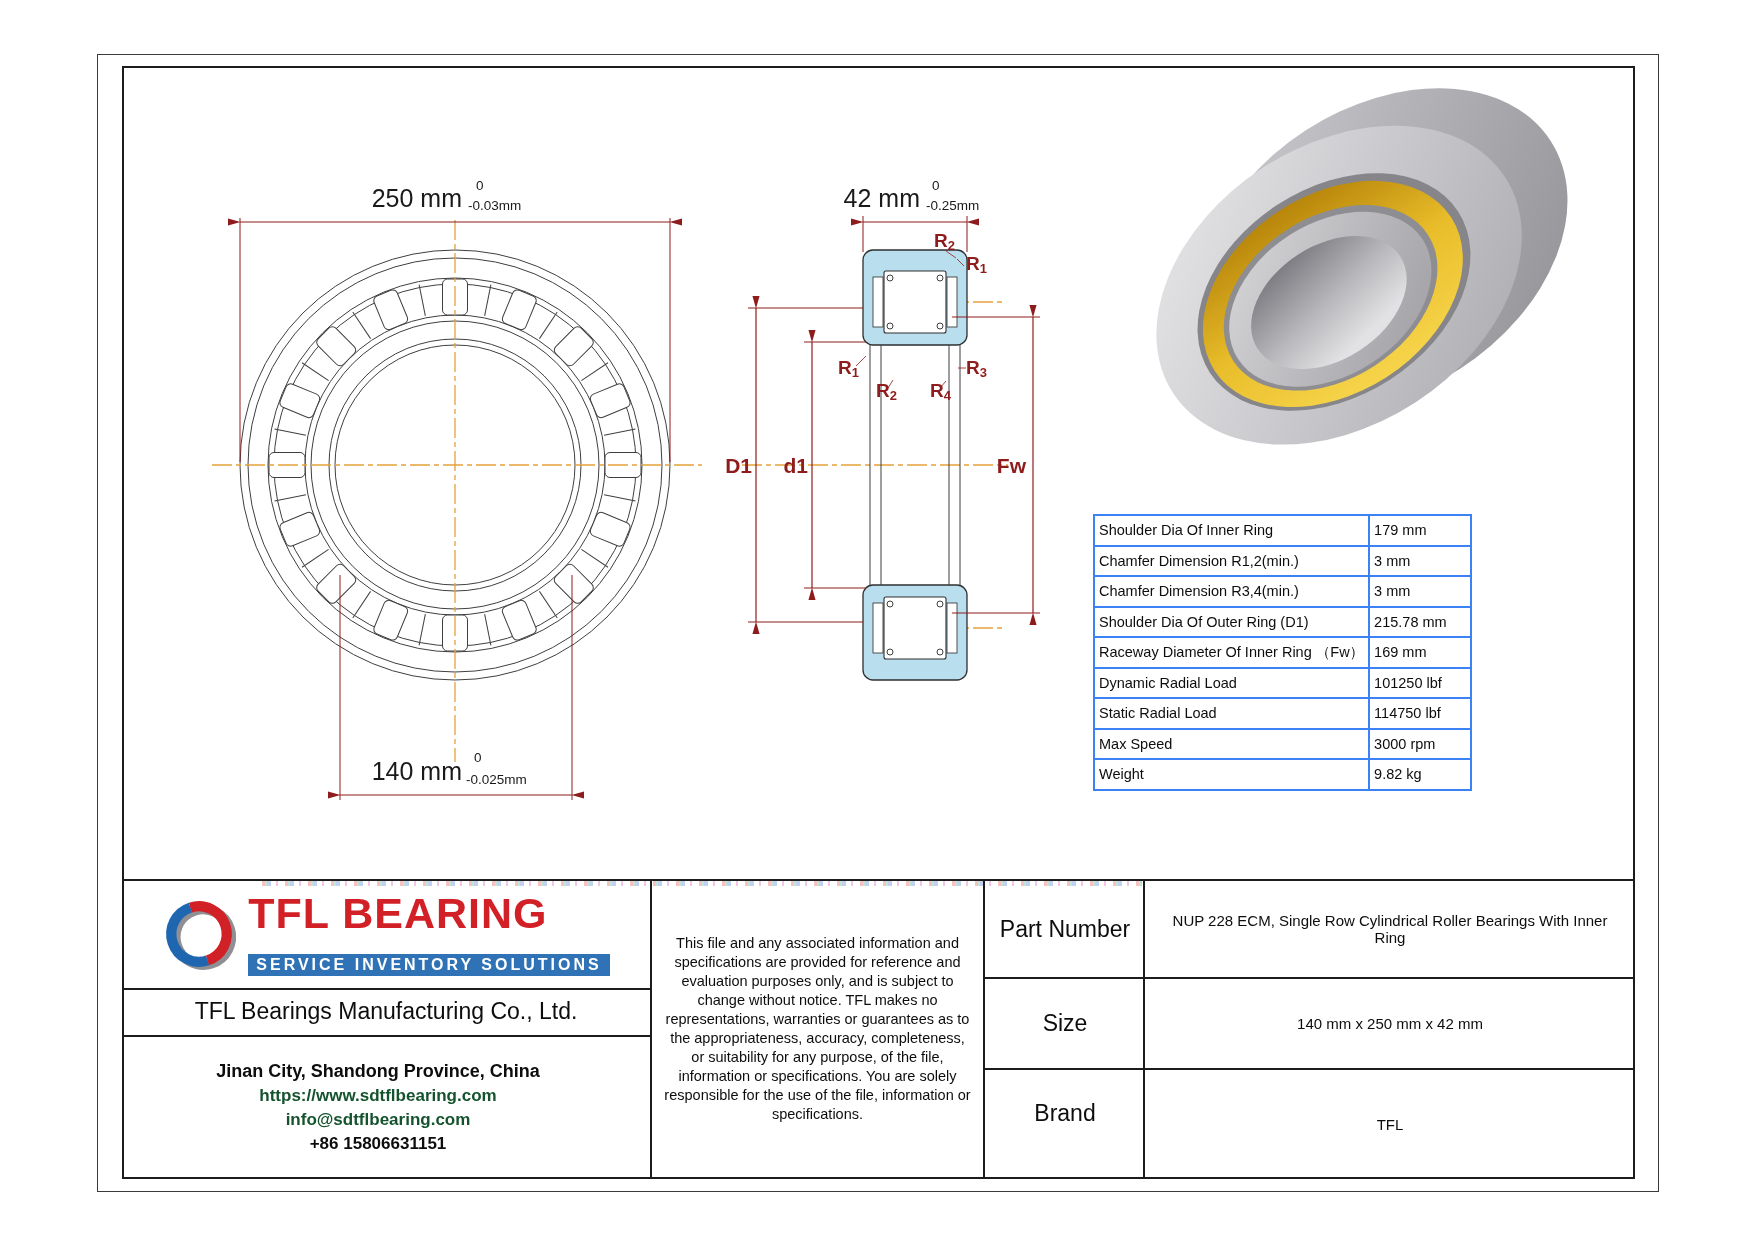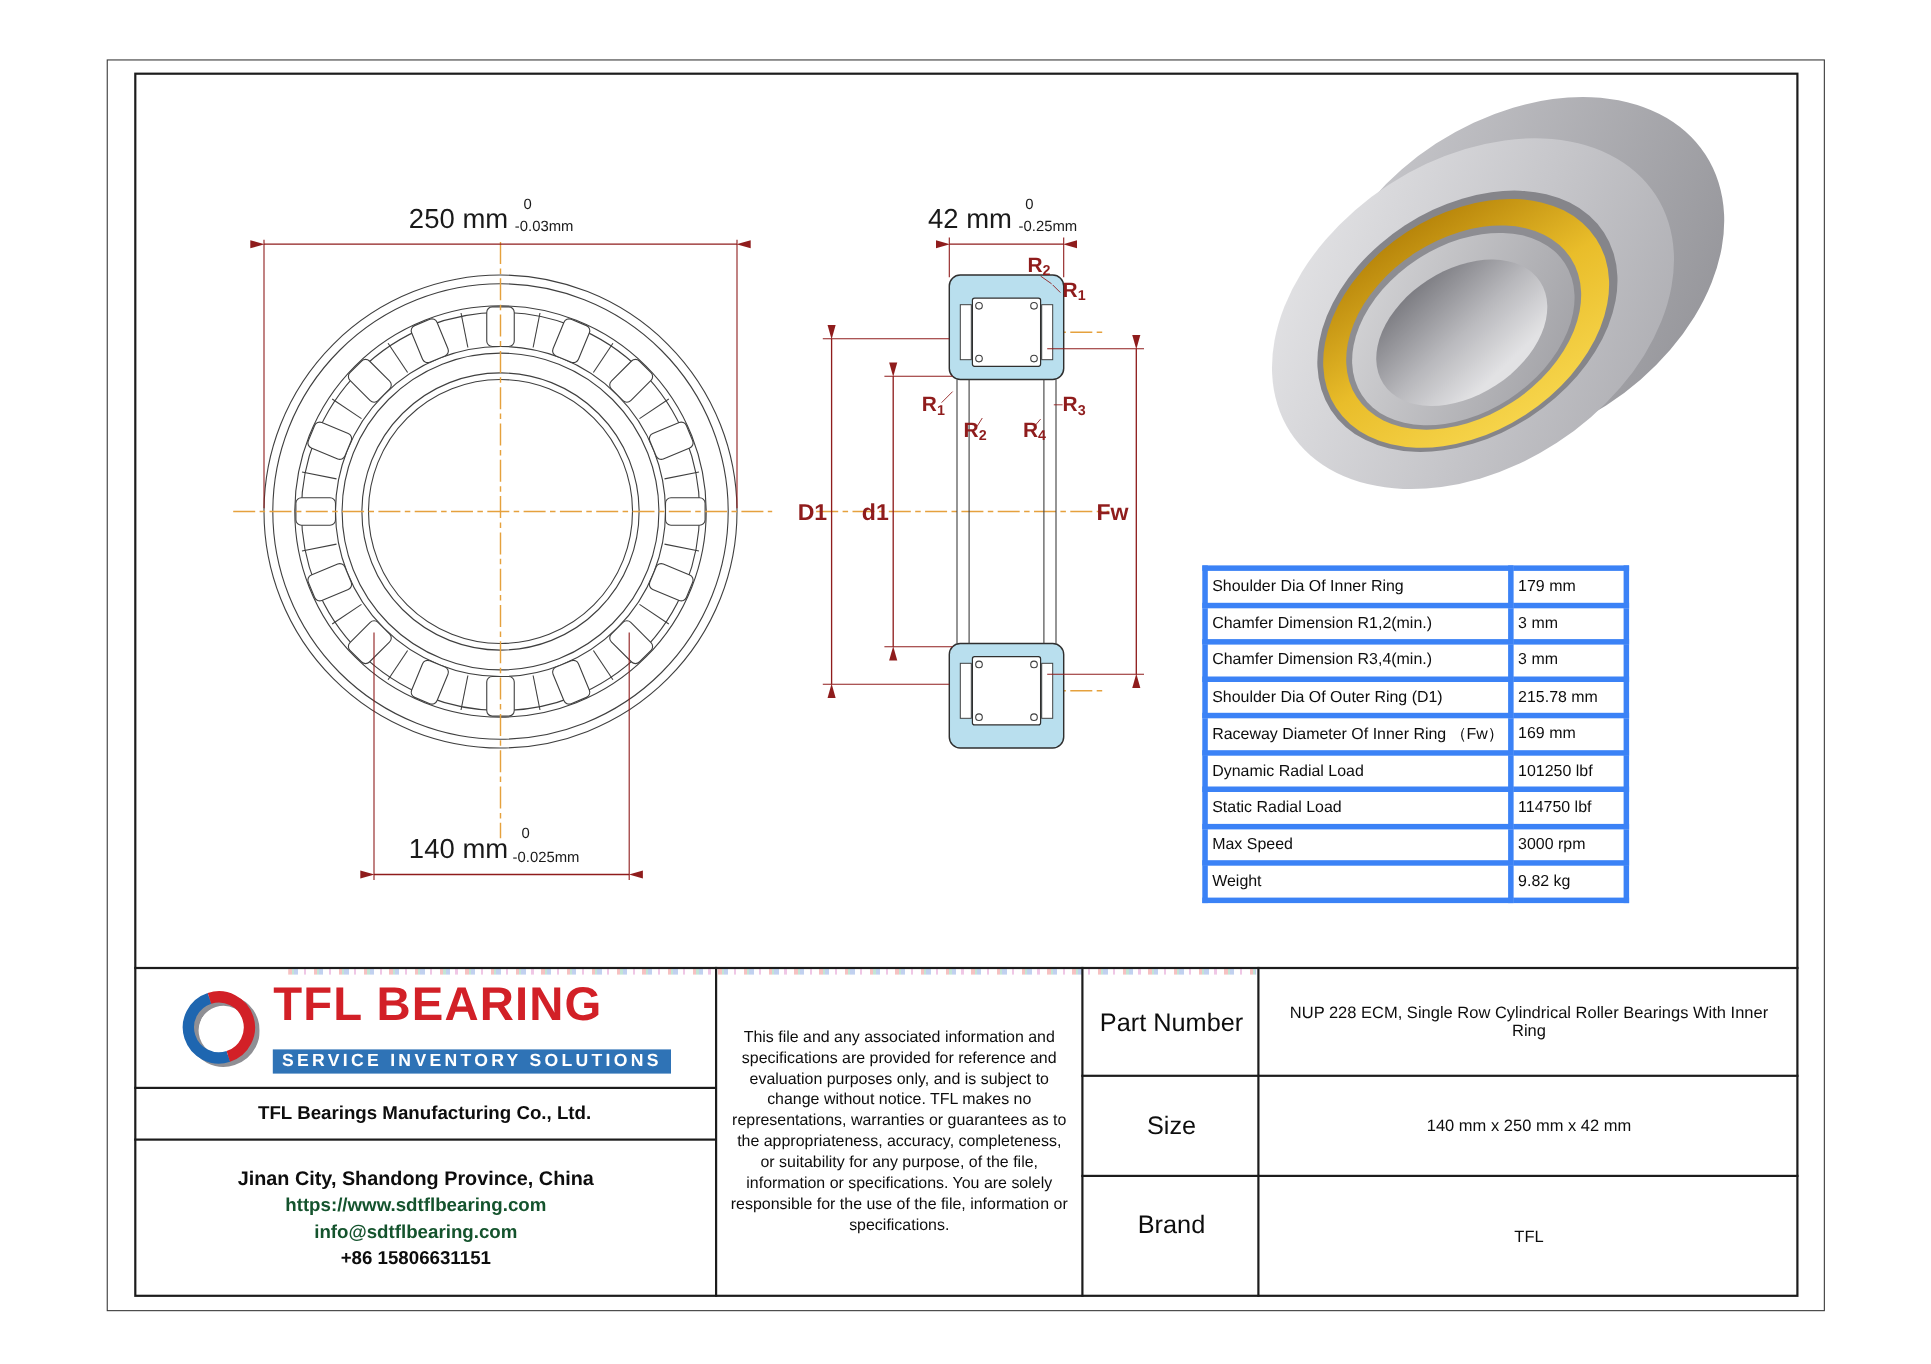--- a/index.html
+++ b/index.html
@@ -8,35 +8,35 @@
   .inner-frame{position:absolute;left:122px;top:66px;width:1513px;height:1113px;border:2px solid #1c1c1c;box-sizing:border-box;}
   svg.drawing{position:absolute;left:122px;top:66px;z-index:1;}
   svg text{font-family:"Liberation Sans","DejaVu Sans",sans-serif;}
   .dim-main{font-size:25px;fill:#1a1a1a;}
   .dim-tol{font-size:13.5px;fill:#1a1a1a;}
   .red-label{font-size:21px;fill:#8f1c1c;font-weight:600;}
   .rlab{font-size:19px;fill:#8f1c1c;font-weight:600;}
   .rlab .sub{font-size:13px;}
   
   table.spec{position:absolute;left:1093px;top:514px;z-index:2;border-collapse:collapse;table-layout:fixed;background:#fff;}
-  table.spec td{border:5px solid #3b82f6;height:28.5px;font-size:14.5px;font-weight:500;white-space:nowrap;padding:0 4px;color:#0d0d0d;}
+  table.spec td{border:2px solid #3b82f6;height:28.5px;font-size:14.5px;font-weight:500;white-space:nowrap;padding:0 4px;color:#0d0d0d;}
   td.spec-label{width:262px;}
   td.spec-value{width:92px;}
   
   .title-block{position:absolute;left:122px;top:879px;width:1513px;height:300px;z-index:1;}
   .tb-line-v{position:absolute;top:0;width:2px;height:100%;background:#1c1c1c;}
   .tb-line-h{position:absolute;height:2px;background:#1c1c1c;}
   .tb-top{position:absolute;left:0;top:0;width:100%;height:2px;background:#1c1c1c;}
   .noise-strip{position:absolute;left:140px;top:2px;width:880px;height:5px;opacity:.3;
     background:repeating-linear-gradient(90deg,#e23333 0 3px,#33aa77 3px 5px,#3366cc 5px 9px,#ffffff 9px 14px,#cc44aa 14px 16px,#ffffff 16px 23px);}
   .logo-cell{position:absolute;left:0;top:2px;width:528px;height:105px;display:flex;align-items:center;justify-content:center;gap:12px;}
   .logo-text-wrap{display:flex;flex-direction:column;align-items:flex-start;}
   .logo-brand{font-size:43px;font-weight:800;color:#d22027;letter-spacing:1px;line-height:1;}
   .logo-banner{margin-top:19px;background:#2f73b6;color:#fff;font-size:16px;font-weight:700;letter-spacing:3px;padding:2px 8px;align-self:stretch;text-align:right;}
-  .company-cell{position:absolute;left:0;top:109px;width:528px;height:47px;display:flex;align-items:center;justify-content:center;font-size:17px;font-weight:700;color:#0d0d0d;}
+  .company-cell{position:absolute;left:0;top:109px;width:528px;height:47px;display:flex;align-items:center;justify-content:center;font-size:23px;font-weight:400;color:#0d0d0d;}
   .contact-cell{position:absolute;left:0;top:156px;width:512px;height:144px;display:flex;flex-direction:column;align-items:center;justify-content:center;gap:4px;}
   .contact-address{font-size:18px;font-weight:600;color:#0d0d0d;}
   .contact-link{font-size:17px;font-weight:700;color:#14532d;text-decoration:none;}
   .contact-phone{font-size:17px;font-weight:700;color:#0d0d0d;}
   .disclaimer-cell{position:absolute;left:530px;top:2px;width:331px;height:296px;display:flex;align-items:center;justify-content:flex-start;}
   .disclaimer-text{font-size:14.5px;font-weight:500;line-height:19px;text-align:center;color:#0d0d0d;padding:0 10px;}
   .field-label{position:absolute;left:865px;width:156px;display:flex;align-items:center;justify-content:center;font-size:23px;font-weight:500;color:#0d0d0d;}
   .field-value{position:absolute;left:1023px;width:490px;display:flex;align-items:center;justify-content:center;font-size:15px;font-weight:500;color:#0d0d0d;text-align:center;}
   .field-value .inner{max-width:460px;}
 </style>

